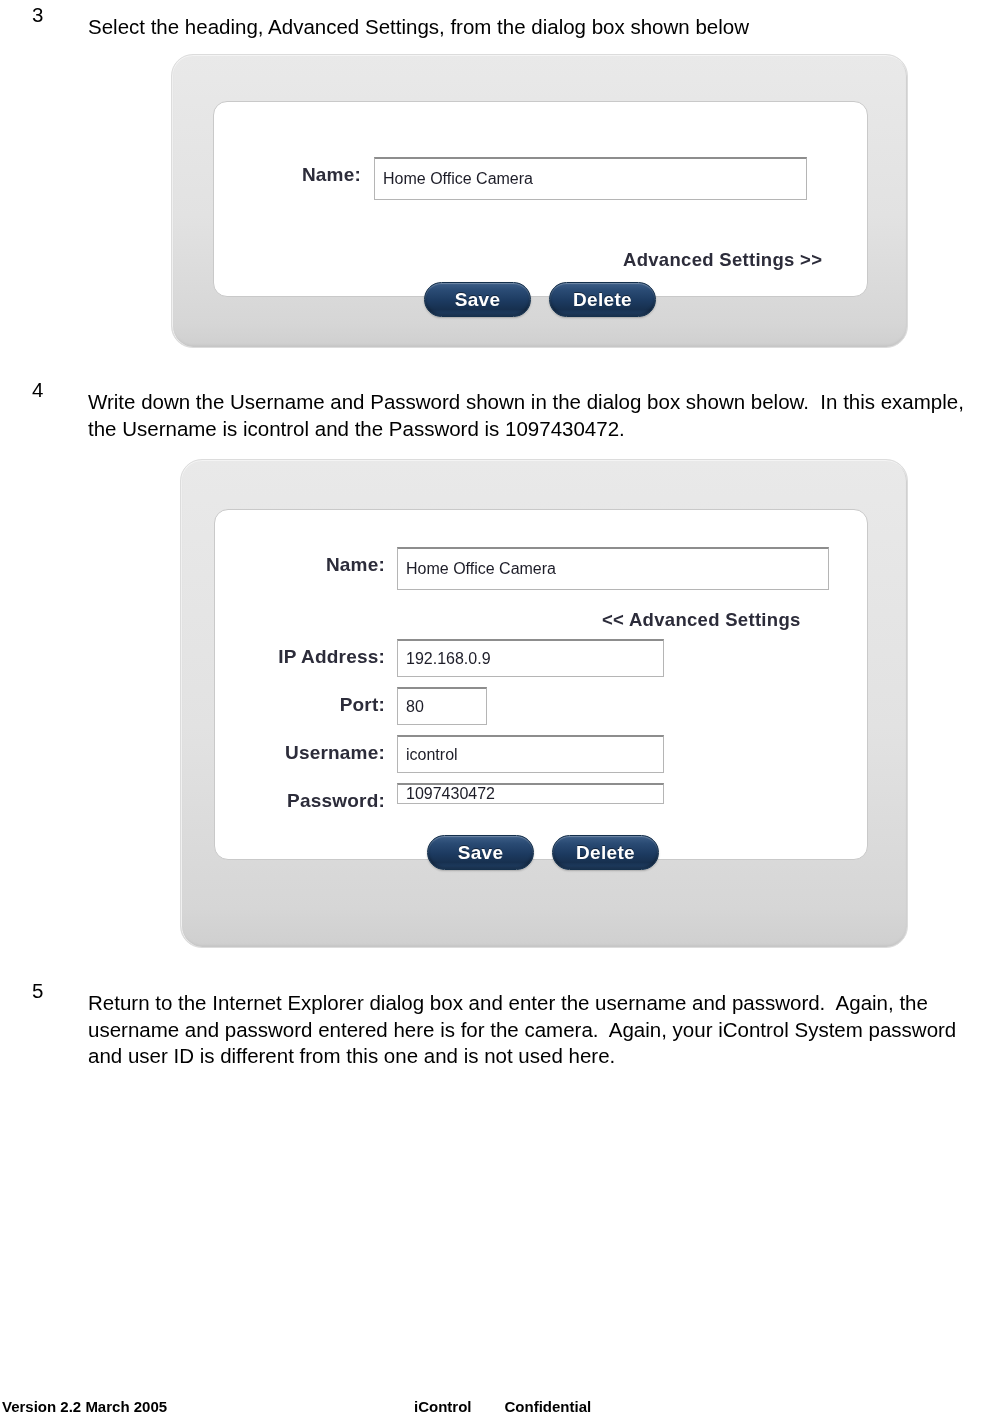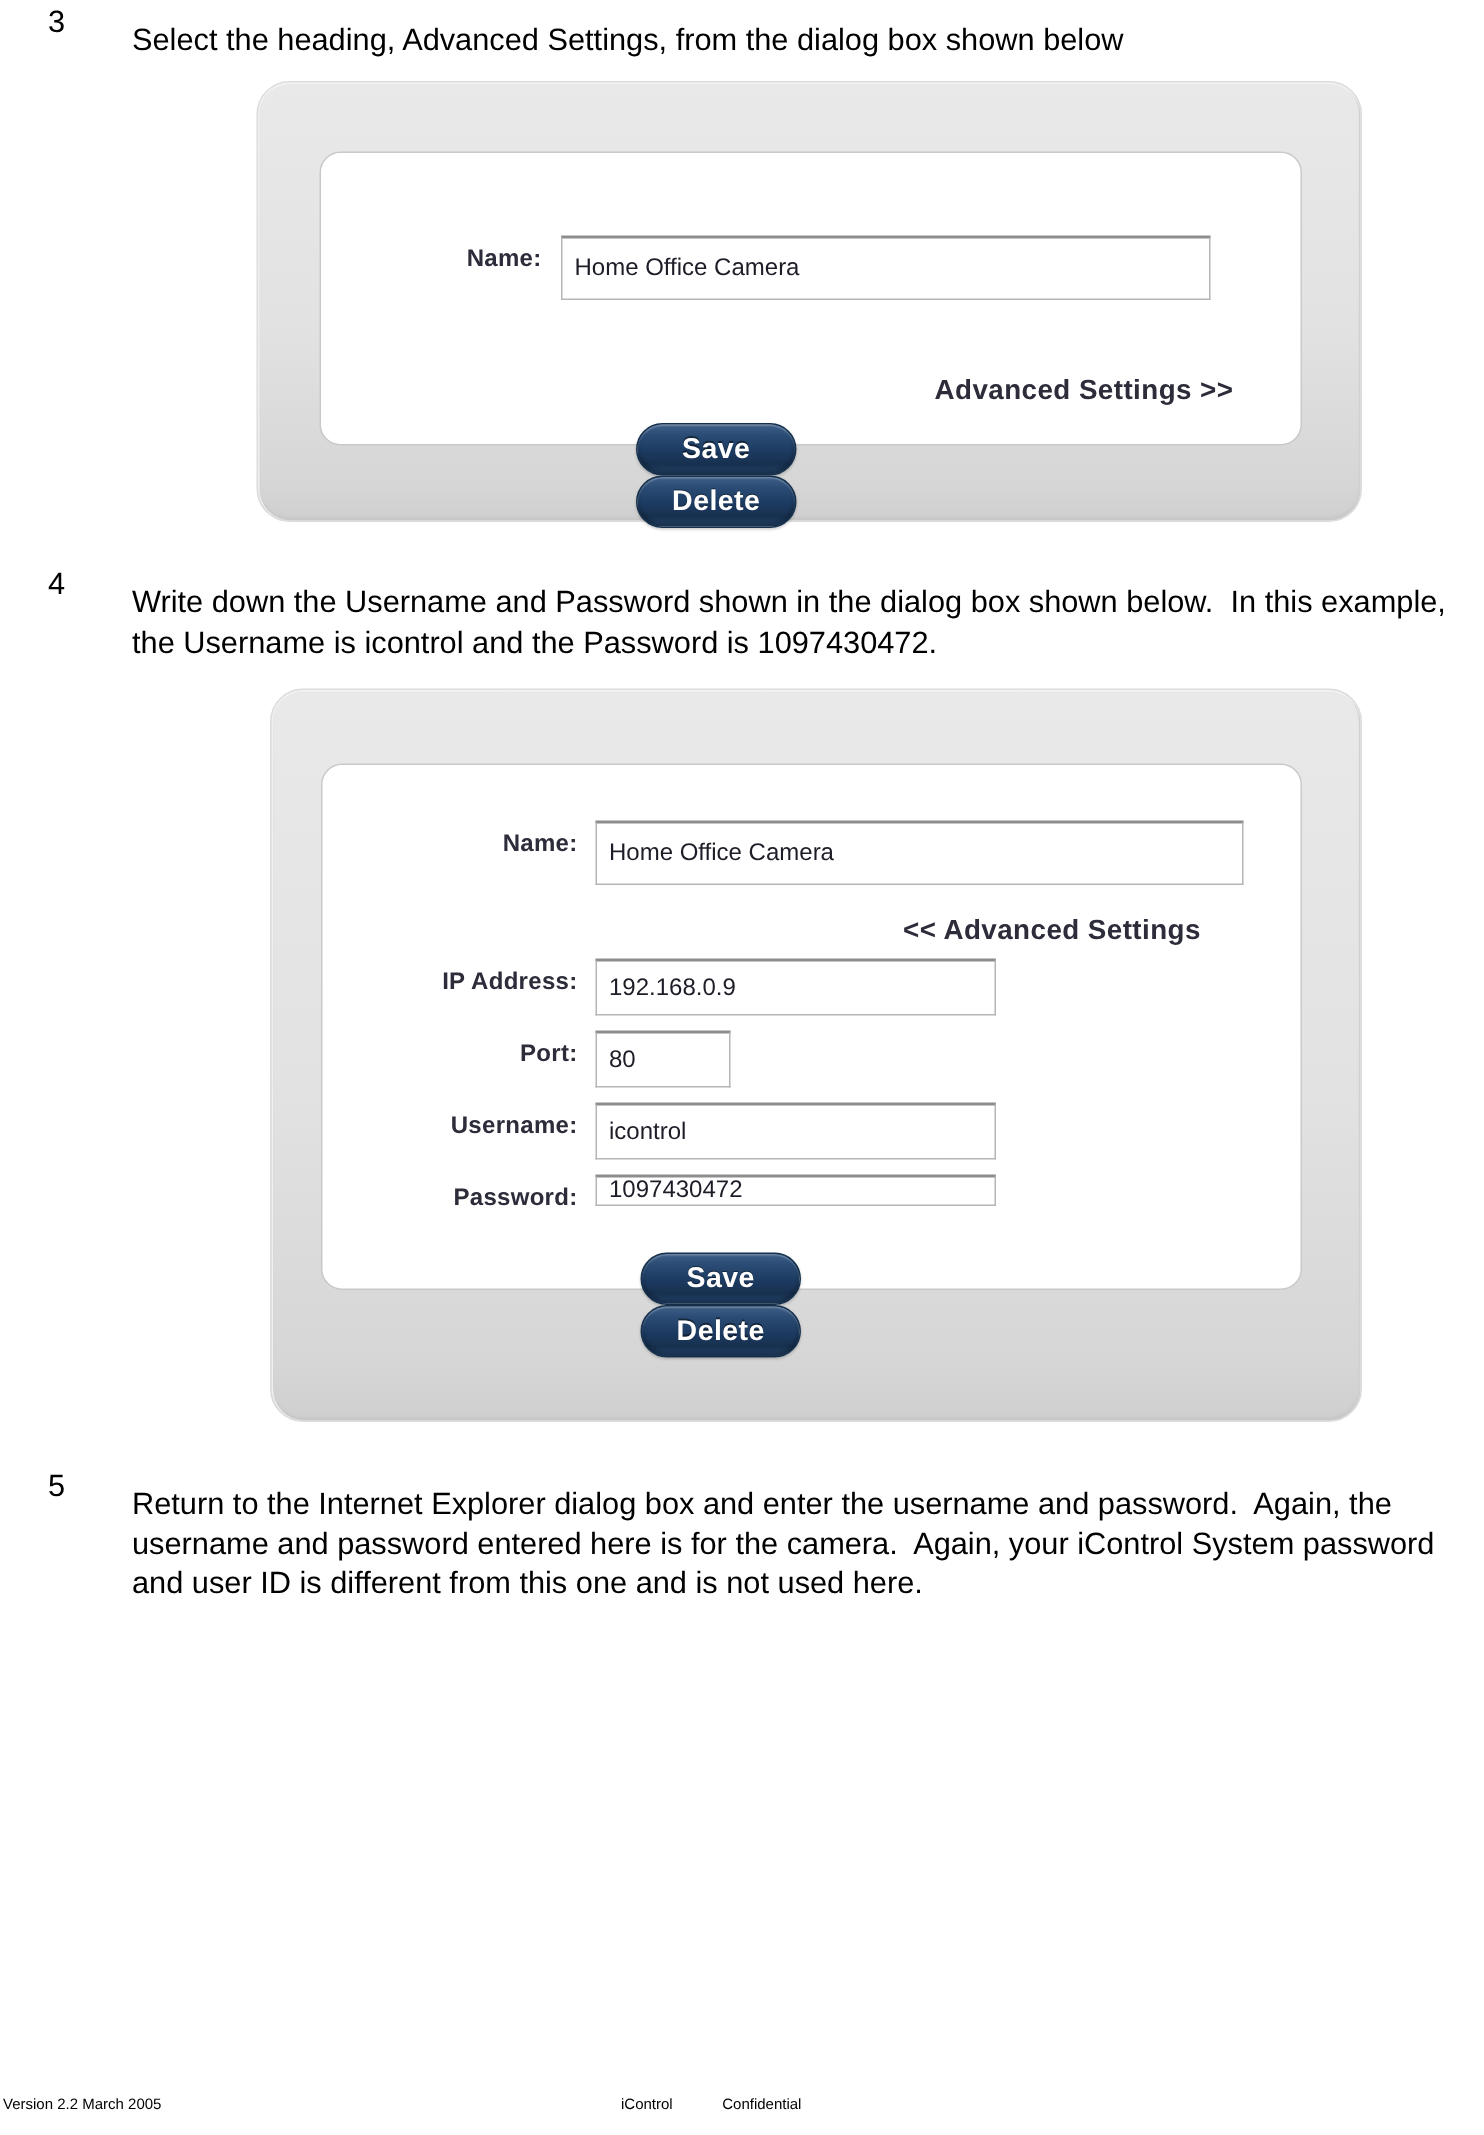--- a/index.html
+++ b/index.html
@@ -66,21 +66,21 @@
     box-sizing: border-box;
   }
 
   
   .form-row {
     position: absolute;
     display: flex;
     align-items: flex-start;
   }
   .field-label {
-    font-size: 16px;
+    font-size: 19px;
     font-weight: bold;
     color: #2c2c3a;
     text-align: right;
     letter-spacing: 0.2px;
     padding-top: 7px;
     white-space: nowrap;
   }
   .field-box {
     box-sizing: border-box;
     background: #ffffff;
@@ -99,21 +99,21 @@
   .adv-link {
     position: absolute;
     font-size: 18.5px;
     font-weight: bold;
     color: #2c2c3a;
     white-space: nowrap;
     letter-spacing: 0.3px;
   }
 
   
-  .btn-row { position: absolute; display: flex; flex-direction: column; }
+  .btn-row { position: absolute; display: flex; }
   .pill-btn {
     box-sizing: border-box;
     border-radius: 999px;
     background: linear-gradient(to bottom, #3c5d86 0%, #2b4straight 0%, #2b4d76 18%, #1d3a60 52%, #16304f 75%, #22436b 100%);
     background: linear-gradient(to bottom, #3e5f88 0%, #2a4b74 22%, #1c3a60 55%, #17304f 80%, #24456d 100%);
     border: 1px solid #15304c;
     color: #ffffff;
     font-size: 19px;
     font-weight: bold;
     display: flex;
@@ -127,22 +127,23 @@
     cursor: pointer;
   }
 
   
   #footer {
     position: absolute;
     left: 0;
     top: 1398px;
     width: 782px;
     height: 22px;
-    font-size: 10px;
+    font-size: 15px;
     color: #000;
+    font-weight: bold;
   }
   #footer .f-left   { position: absolute; left: 2px;   top: 0; white-space: nowrap; }
   #footer .f-center { position: absolute; left: 414px; top: 0; white-space: nowrap; }
   #footer .f-center .f-conf { margin-left: 33px; }
   #footer .f-right  { position: absolute; right: 6px;  top: 0; white-space: nowrap; margin-top: 27px; }
 </style>
 </head>
 <body>
 
 <div class="step" id="step3">

